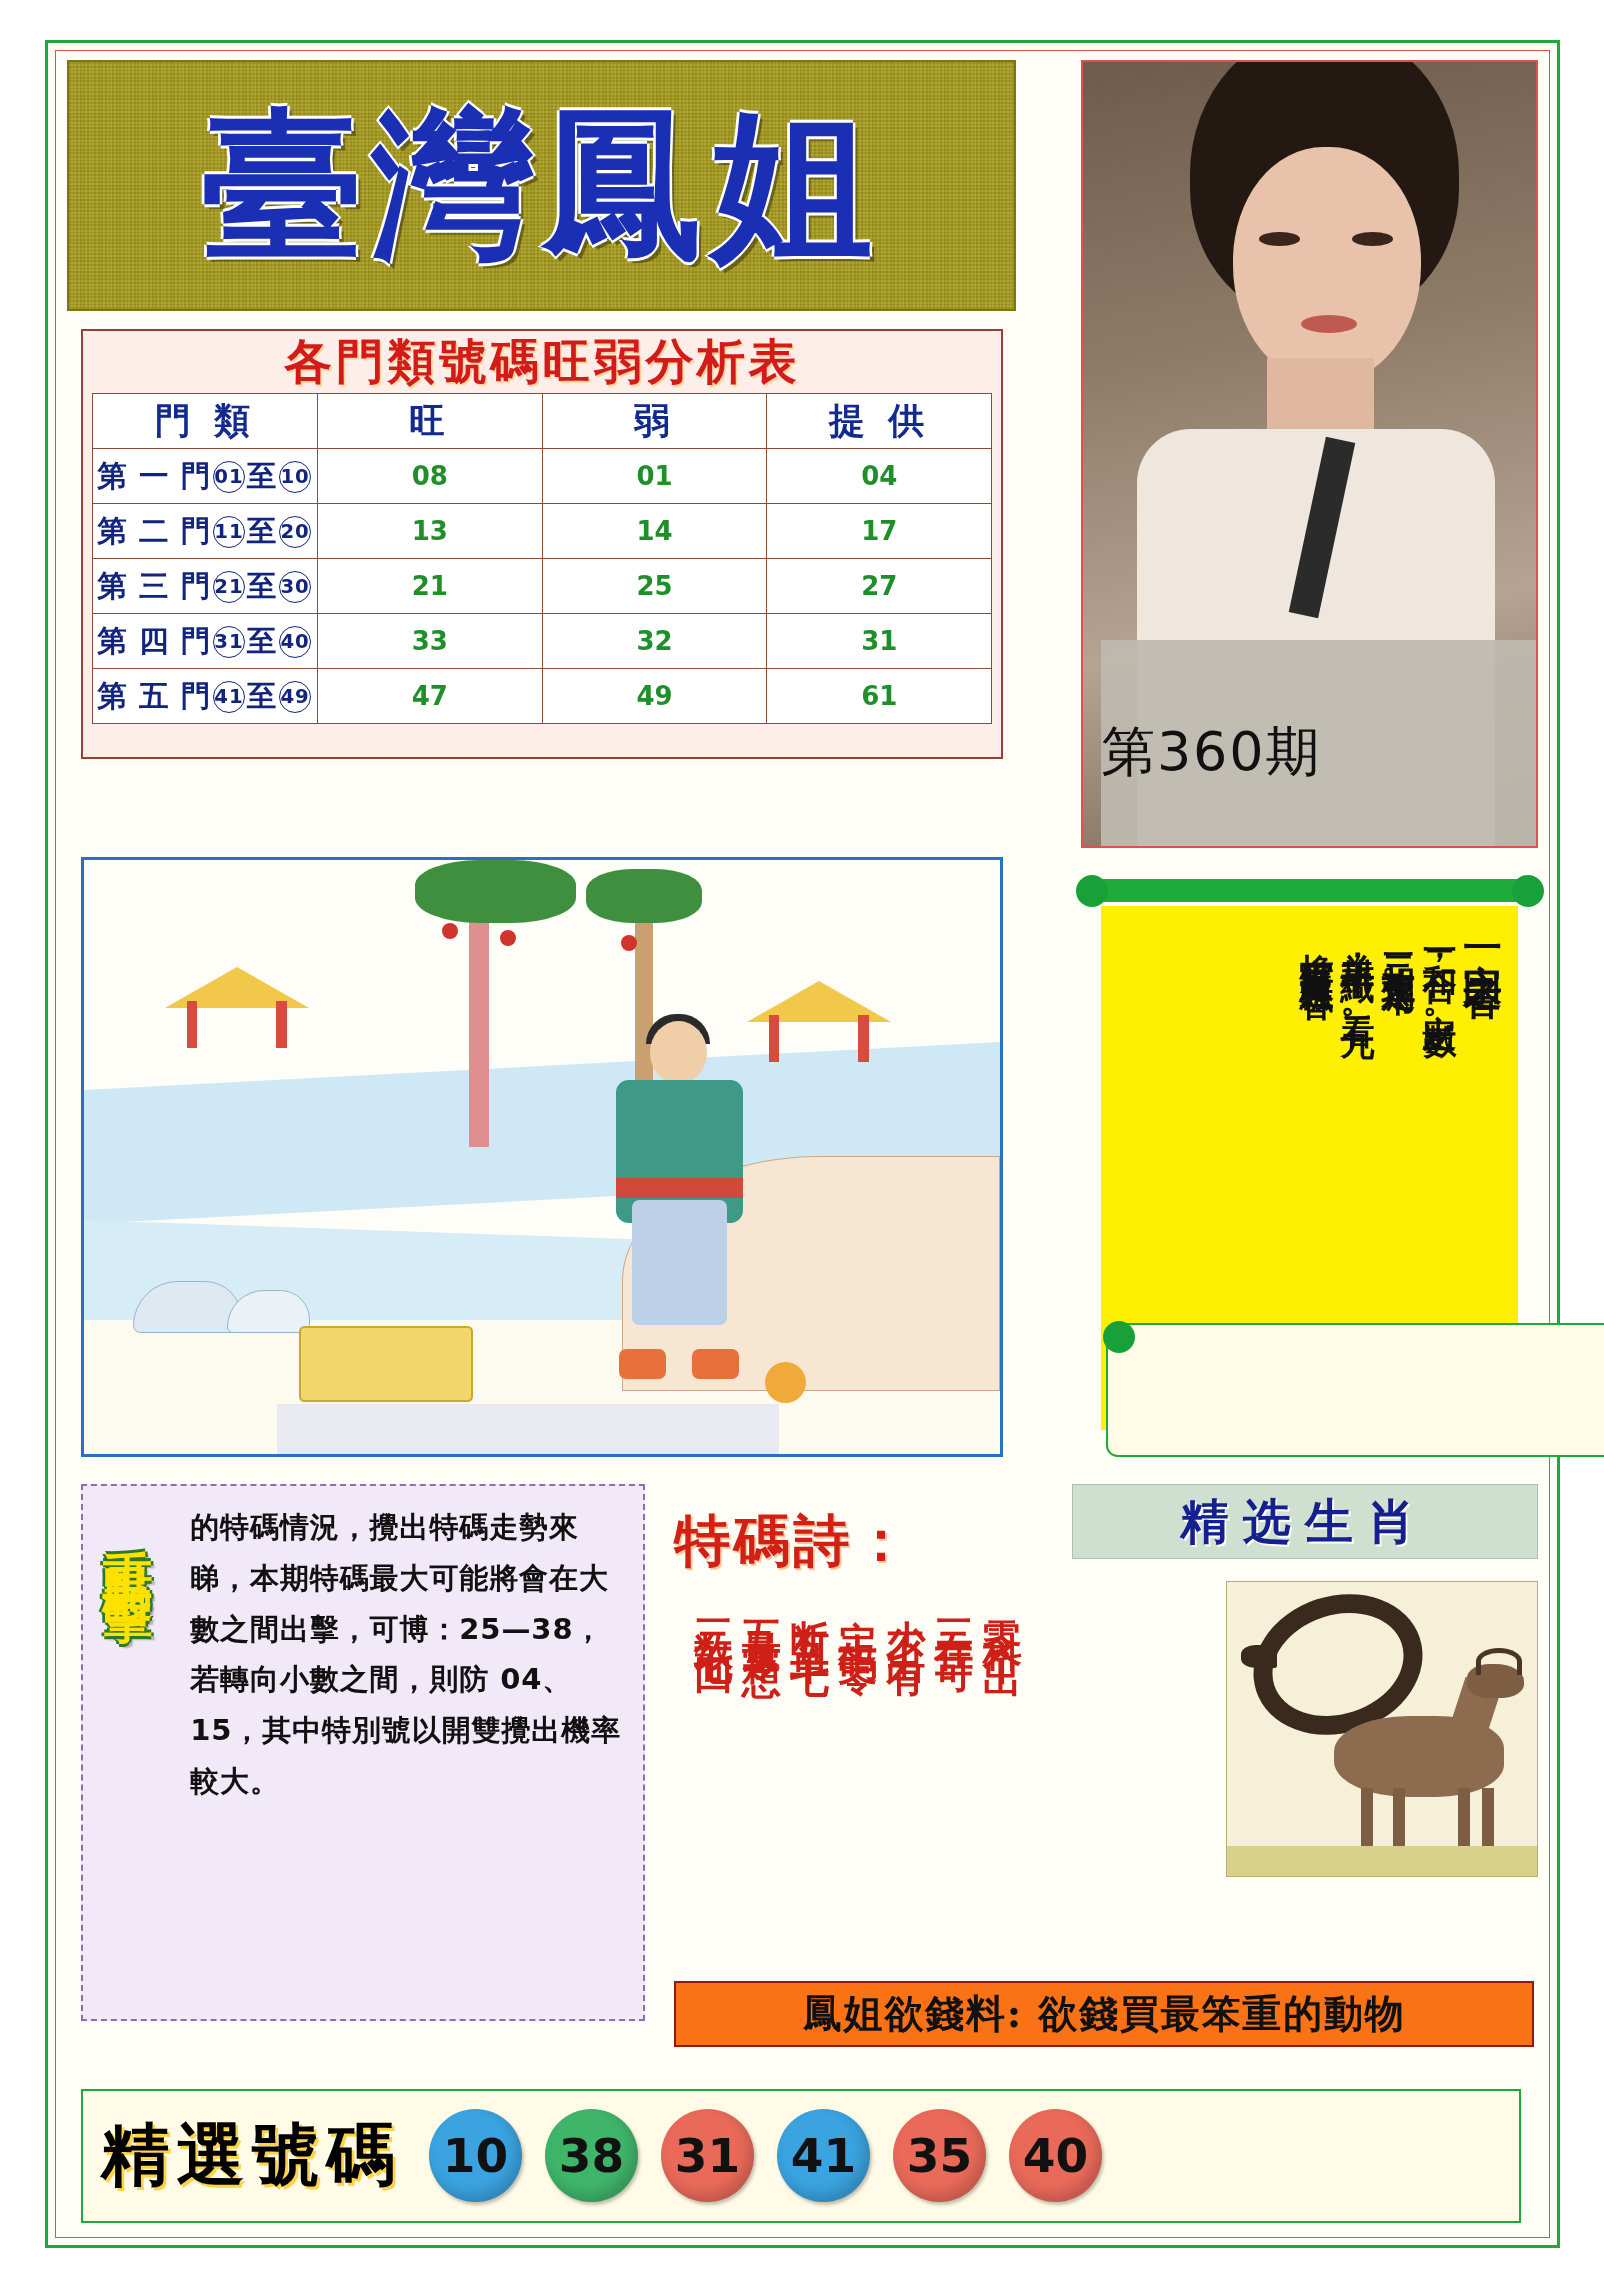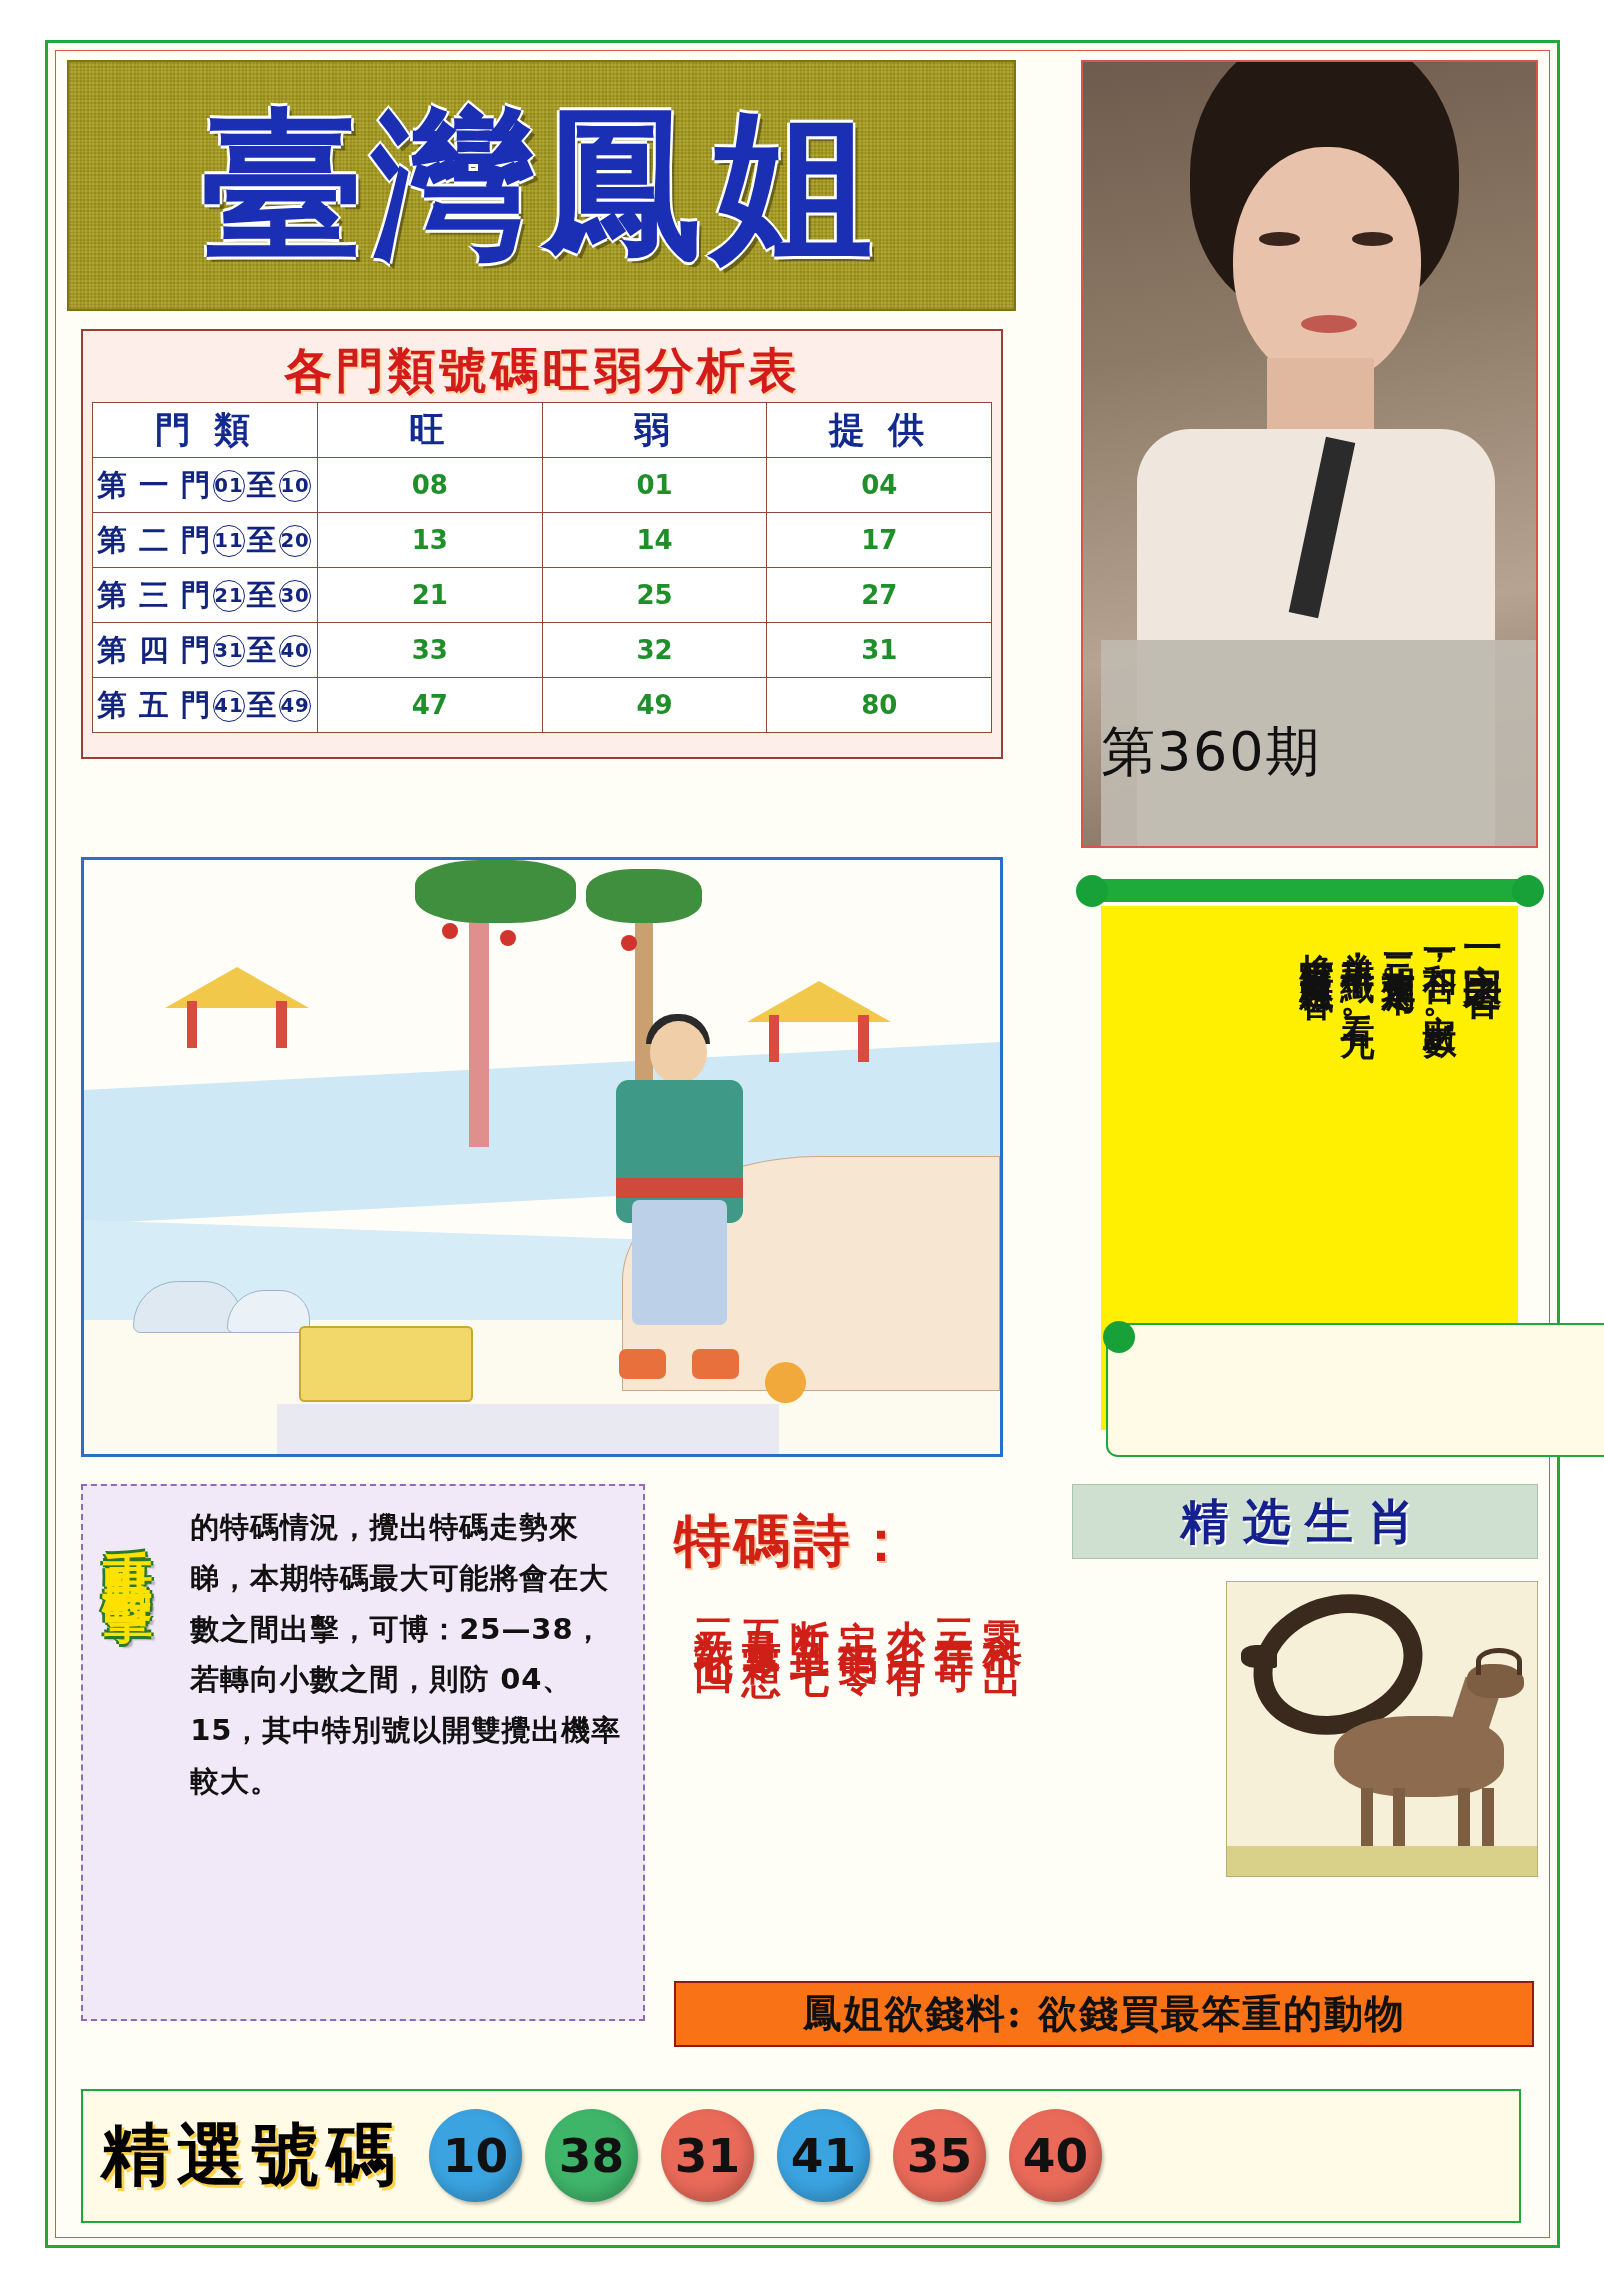--- a/index.html
+++ b/index.html
@@ -69,21 +69,21 @@
   
   .analysis {
     position: absolute;
     left: 25px;
     top: 278px;
     width: 922px;
     height: 430px;
     background: #fdeeea;
     border: 2.7px solid #9a3f36;
     box-sizing: border-box;
-    padding: 13px 9px 9px 9px;
+    padding: 4px 9px 9px 9px;
   }
   .analysis-title {
     text-align: center;
     color: #d31b1b;
     font-size: 48px;
     font-weight: bold;
     letter-spacing: 3.6px;
     line-height: 1.1;
     text-shadow: 1.8px 1.8px 0 #ffd9a0;
     margin-bottom: 5.4px;
@@ -605,21 +605,21 @@
             <td class="num">33</td>
             <td class="num">32</td>
             <td class="num">31</td>
           </tr>
           <tr>
             <td class="cat">
               <span>第 五 門</span><span class="circ">41</span><span>至</span><span class="circ">49</span>
             </td>
             <td class="num">47</td>
             <td class="num">49</td>
-            <td class="num">80</td>
+            <td class="num">61</td>
           </tr>
         </tbody>
       </table>
     </div>
 
     <div class="illus">
       <div class="il-sky"></div>
       <div class="il-river"></div>
       <div class="il-river2"></div>
       <div class="il-ground"></div>

